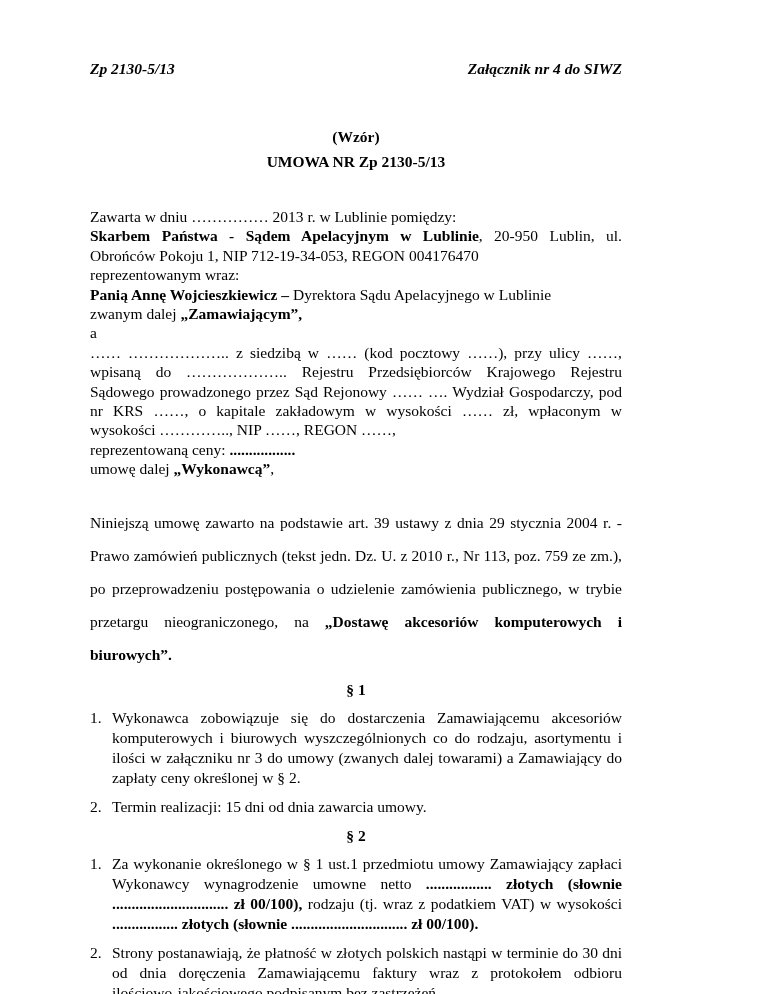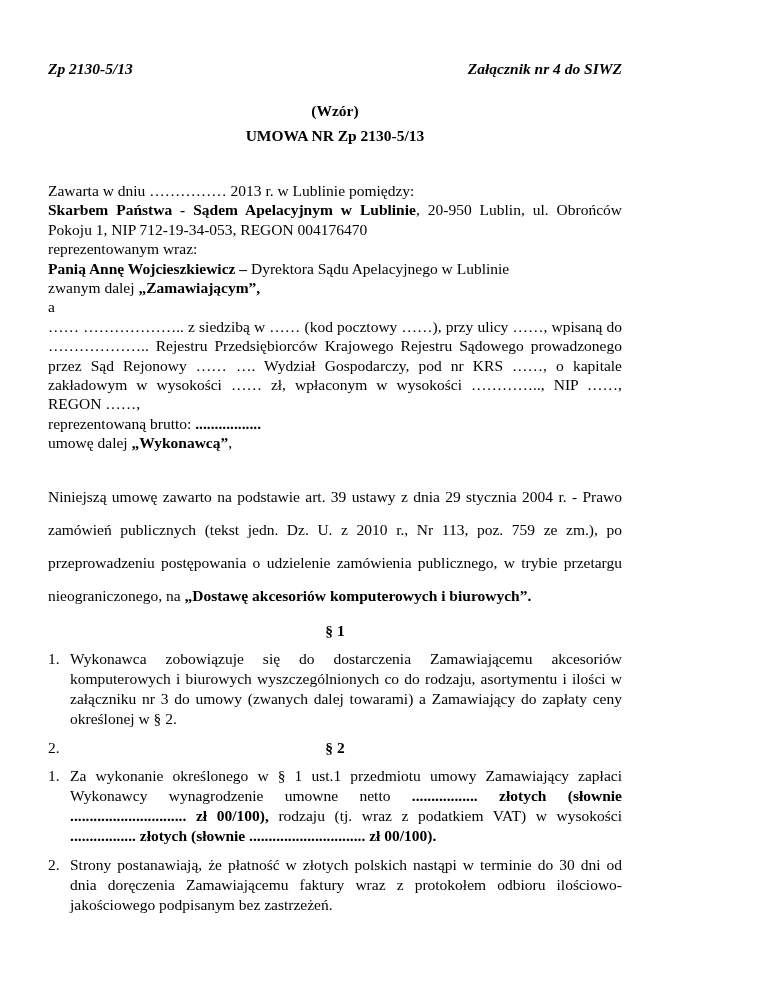--- a/index.html
+++ b/index.html
@@ -6,30 +6,30 @@
   .page {
     position: relative;
     width: 712px;
     height: 994px;
     background: #ffffff;
     color: #000000;
     font-family: "Liberation Serif", "DejaVu Serif", serif;
     font-size: 15.5px;
     overflow: hidden;
     box-sizing: border-box;
-    padding: 60px 90px 0 48px;
+    padding: 60px 90px 0 90px;
   }
   .hdr {
     display: flex;
     justify-content: space-between;
     font-weight: bold;
     font-style: italic;
     font-size: 15.5px;
   }
-  .title-block { text-align: center; margin-top: 24px; }
+  .title-block { text-align: center; margin-top: 50px; }
   .subtitle { font-weight: bold; }
   .doc-title { font-weight: bold; margin-top: 7px; }
   .para { text-align: justify; }
   .intro { margin-top: 36px; line-height: 19.4px; }
   .legal { margin-top: 27px; line-height: 33px; }
   b, .b { font-weight: bold; }
   .sec-heading {
     text-align: center;
     font-weight: bold;
     line-height: 19px;
@@ -72,37 +72,38 @@
   </div>
 
   <div class="para intro">
     <span>Zawarta w dniu …………… 2013 r. w Lublinie pomiędzy:</span><br>
     <b>Skarbem Państwa - Sądem Apelacyjnym w Lublinie</b><span>, 20-950 Lublin, ul. Obrońców Pokoju 1, NIP 712-19-34-053, REGON 004176470</span><br>
     <span>reprezentowanym wraz:</span><br>
     <b>Panią Annę Wojcieszkiewicz –</b><span> Dyrektora Sądu Apelacyjnego w Lublinie</span><br>
     <span>zwanym dalej </span><b>„Zamawiającym”,</b><br>
     <span>a</span><br>
     <span>…… ……………….. z siedzibą w …… (kod pocztowy ……), przy ulicy ……, wpisaną do ……………….. Rejestru Przedsiębiorców Krajowego Rejestru Sądowego prowadzonego przez Sąd Rejonowy …… …. Wydział Gospodarczy, pod nr KRS ……, o kapitale zakładowym w wysokości …… zł, wpłaconym w wysokości ………….., NIP ……, REGON ……,</span><br>
-    <span>reprezentowaną brutto: </span><b>.................</b><br>
+    <span>reprezentowaną ceny: </span><b>.................</b><br>
     <span>umowę dalej </span><b>„Wykonawcą”</b><span>,</span>
   </div>
 
   <div class="para legal">
     <span>Niniejszą umowę zawarto na podstawie art. 39 ustawy z dnia 29 stycznia 2004 r. - Prawo zamówień publicznych (tekst jedn. Dz. U. z 2010 r., Nr 113, poz. 759 ze zm.), po przeprowadzeniu postępowania o udzielenie zamówienia publicznego, w trybie przetargu nieograniczonego, na </span><b>„Dostawę akcesoriów komputerowych i biurowych”.</b>
   </div>
 
   <div class="par-sign">§ 1</div>
 
   <div class="olist">
     <div class="li">
       <span class="num">1.</span>
       <span>Wykonawca zobowiązuje się do dostarczenia Zamawiającemu akcesoriów komputerowych i biurowych wyszczególnionych co do rodzaju, asortymentu i ilości w załączniku nr 3 do umowy (zwanych dalej towarami) a Zamawiający do zapłaty ceny określonej w § 2.</span>
     </div>
     <div class="li">
       <span class="num">2.</span>
+      <span>Termin realizacji: 15 dni od dnia zawarcia umowy.</span>
     </div>
   </div>
 
   <div class="par-sign">§ 2</div>
 
   <div class="olist">
     <div class="li">
       <span class="num">1.</span>
       <span>Za wykonanie określonego w § 1 ust.1 przedmiotu umowy Zamawiający zapłaci Wykonawcy wynagrodzenie umowne netto </span><b>................. złotych (słownie .............................. zł 00/100),</b><span> rodzaju (tj. wraz z podatkiem VAT) w wysokości </span><b>................. złotych (słownie .............................. zł 00/100).</b>
     </div>

